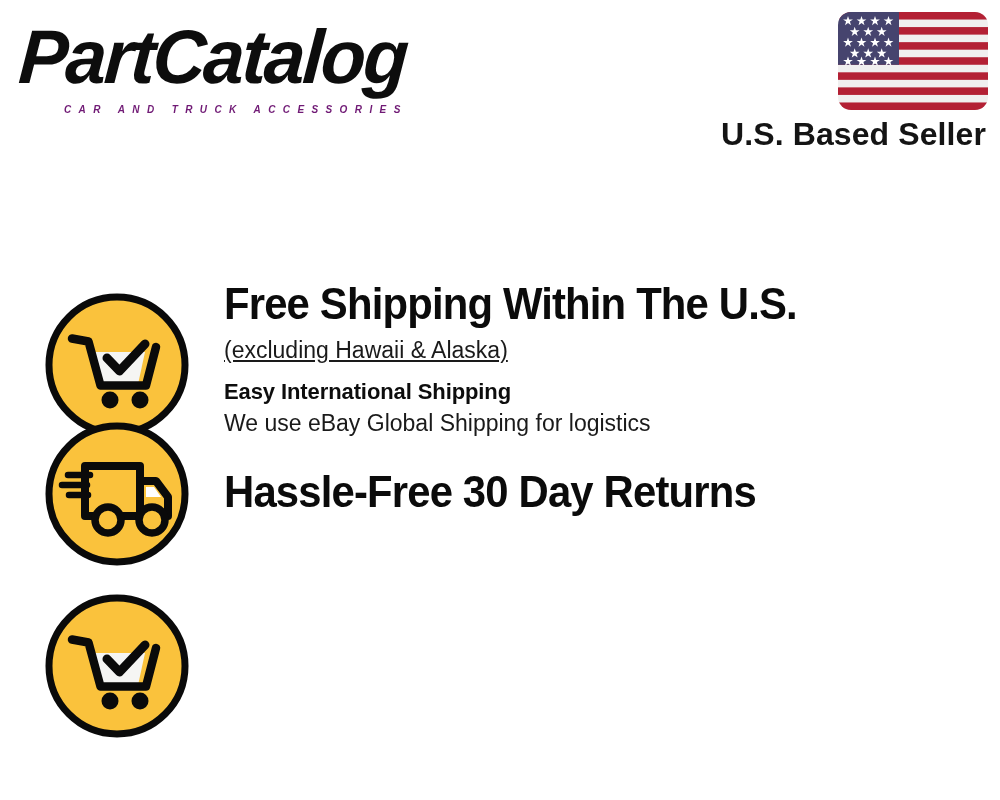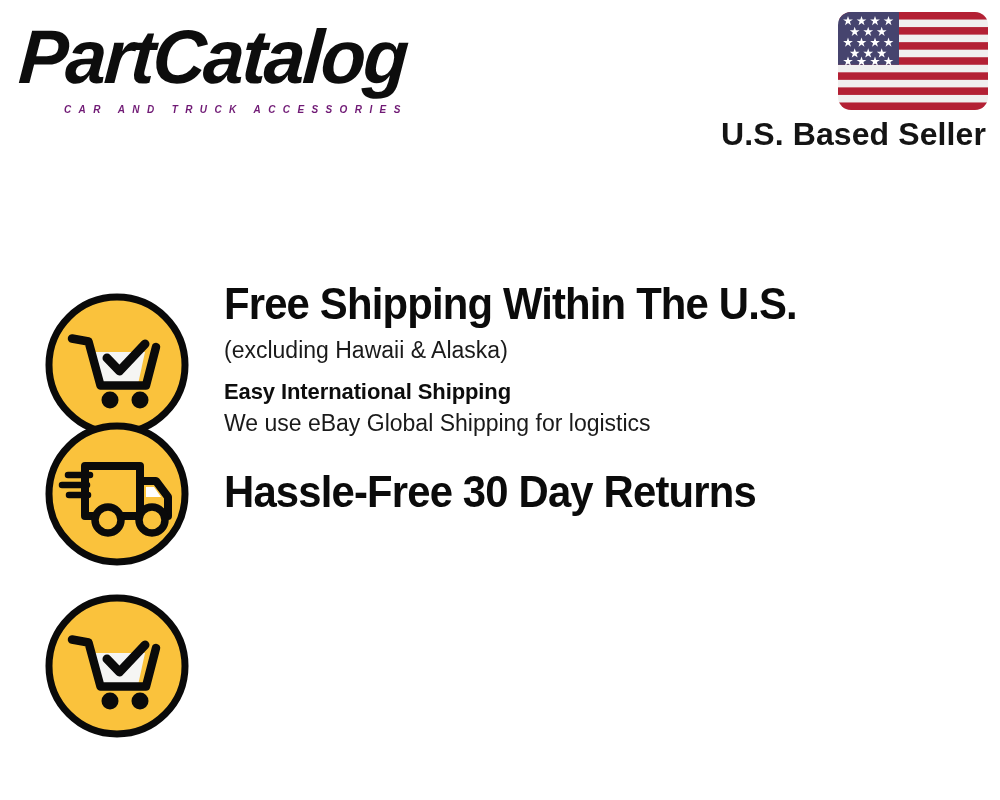--- a/index.html
+++ b/index.html
@@ -115,21 +115,21 @@
     color: #0d0d0d;
     letter-spacing: -0.1px;
     white-space: nowrap;
   }
 
   
   #feature-row-1 { top: 230px; height: 176px; margin-top: 43px; }
   #feature-row-1 .feature-icon { top: 17px; }
   #feature-row-1 .feature-text { top: 0px; }
   #feature-row-1 .feature-heading { margin-top: 6px; }
-  #feature-row-1 .feature-note.note-excluding { margin-top: 5px; }
+  #feature-row-1 .feature-note.note-excluding { margin-top: 5px; text-decoration: underline; }
   #feature-row-1 .feature-subheading { margin-top: 10px; }
 
   #feature-row-2 { top: 419px; height: 150px; padding-left: 15px; }
   #feature-row-2 .feature-icon { top: 0px; }
   #feature-row-2 .feature-text { top: 48px; }
 
   #feature-row-3 { top: 591px; height: 150px; }
   #feature-row-3 .feature-icon { top: 0px; }
   #feature-row-3 .feature-text { top: 48px; }
 

